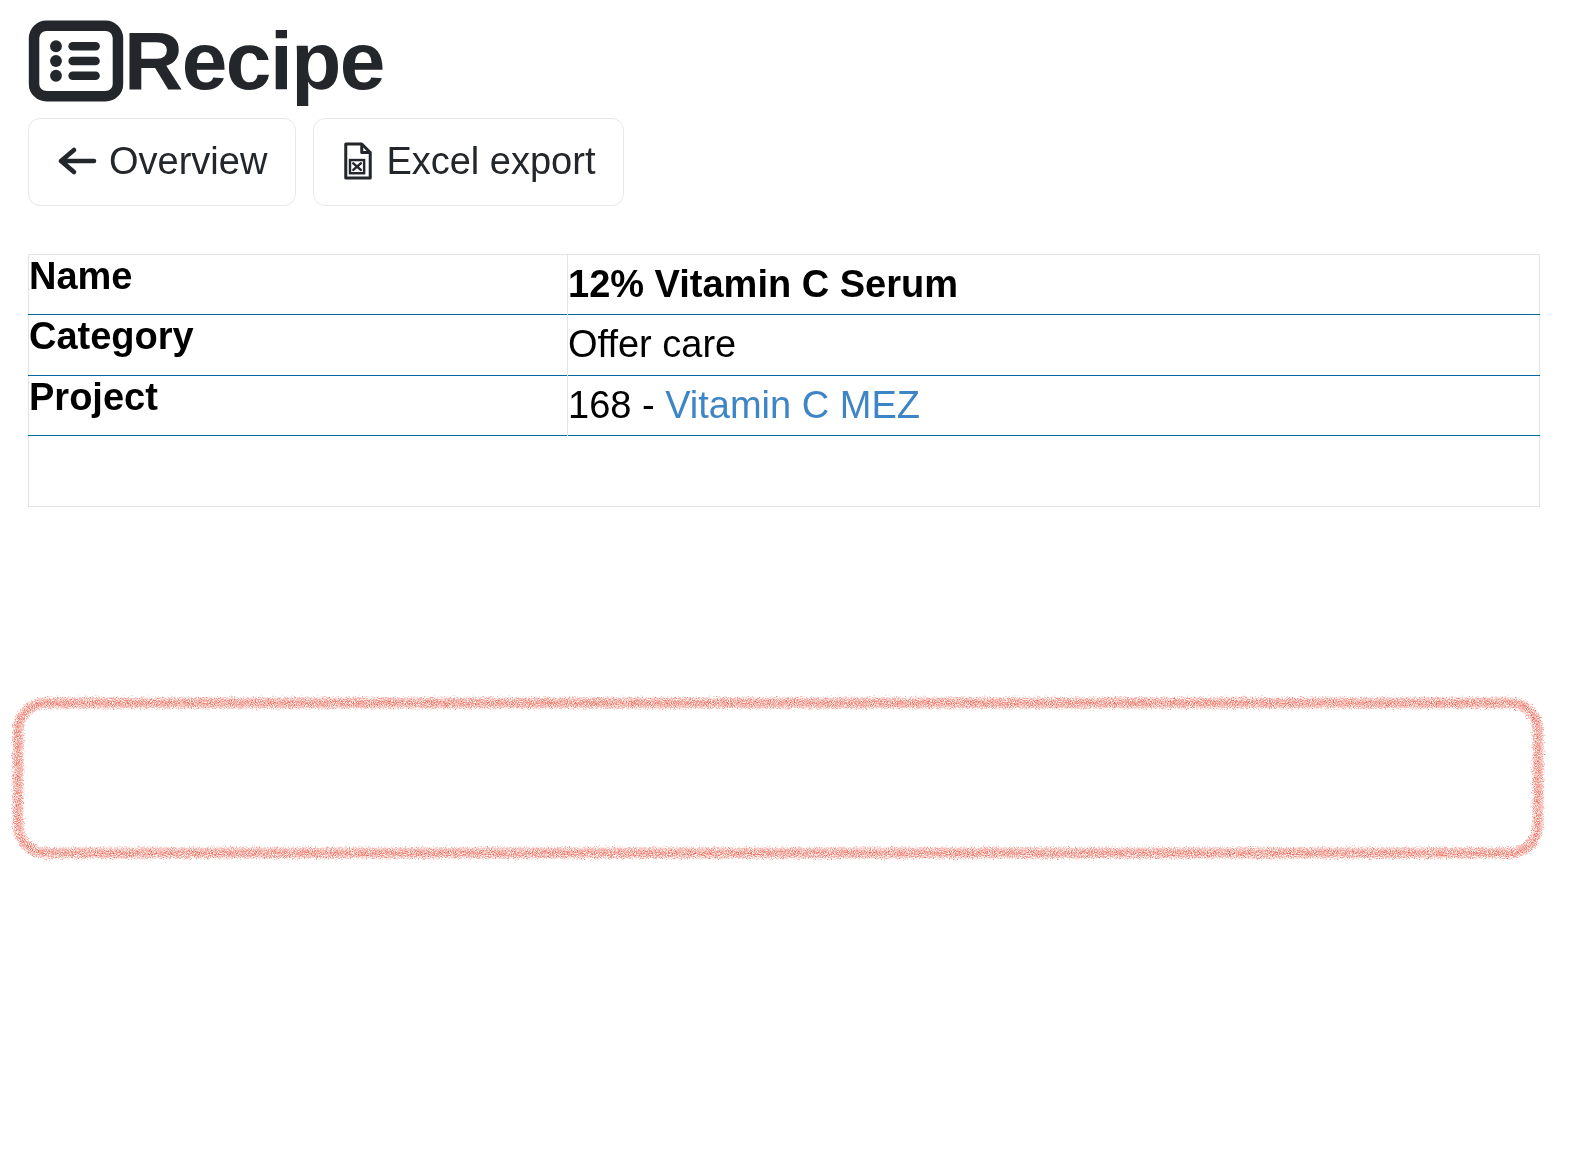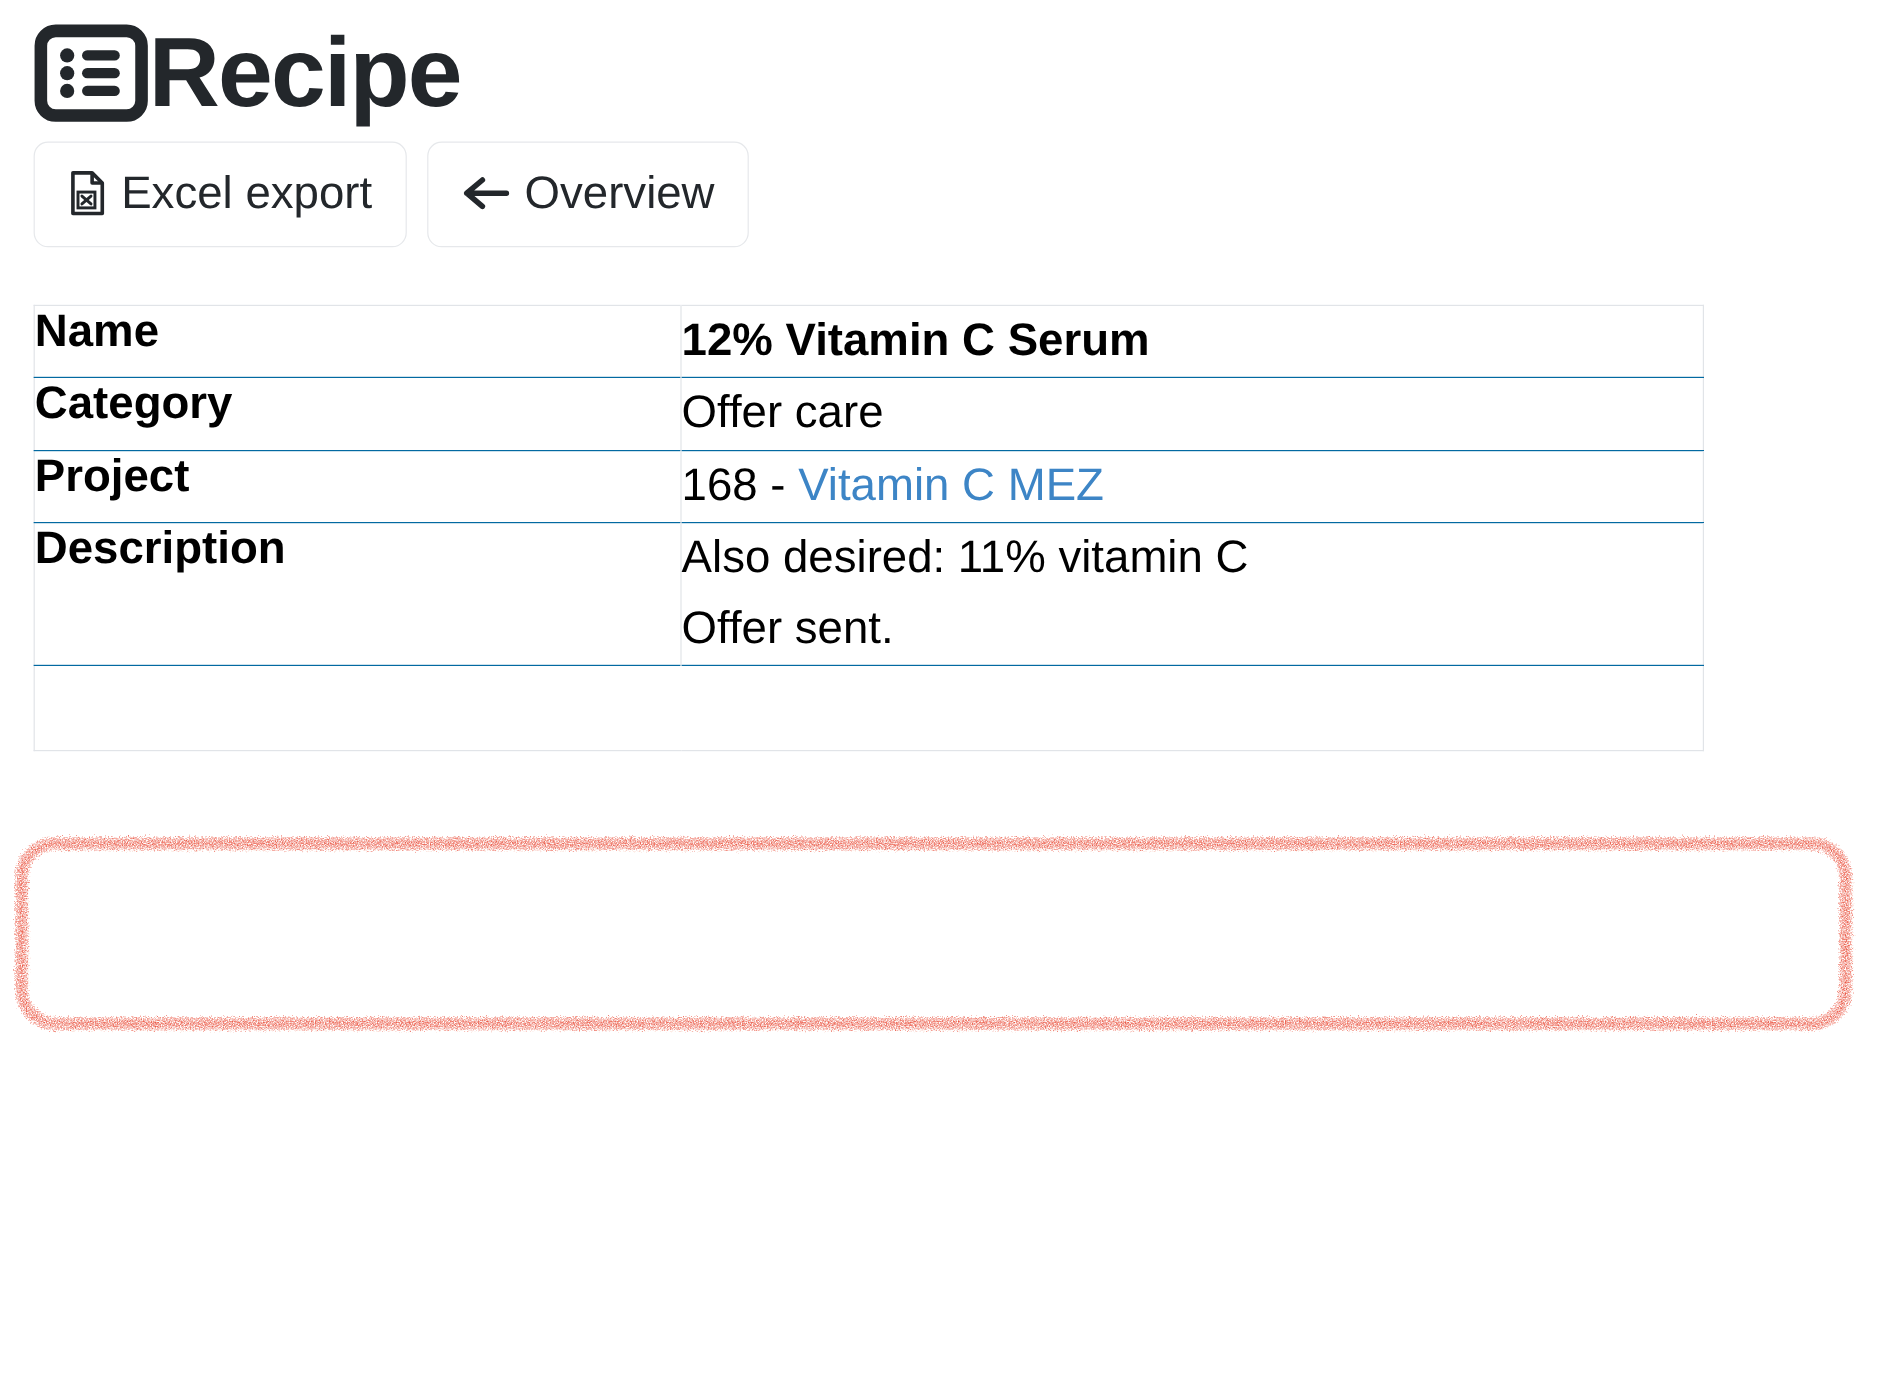--- a/index.html
+++ b/index.html
@@ -74,21 +74,21 @@
     flex: 0 0 auto;
   }
   .btn .btn-label { display: inline-block; }
 
   
   .table-wrap {
     padding: 48px 40px 0 28px;
     box-sizing: border-box;
   }
   table.detail-table {
-    width: 1392px;
+    width: 1512px;
     border-collapse: collapse;
     table-layout: fixed;
     border: 1px solid #e1e4e8;
     background: #fff;
   }
   table.detail-table td {
     border-top: 1px solid #0369a1;
     padding: 0;
     vertical-align: top;
   }
@@ -149,61 +149,54 @@
         <rect x="42" y="38.5" width="33" height="9" rx="4.5" fill="#23272b"></rect>
         <rect x="42" y="54" width="33" height="9" rx="4.5" fill="#23272b"></rect>
       </svg>
     </span>
     <span class="page-title">Recipe</span>
   </div>
 
   <div class="toolbar">
     <button class="btn">
       <span class="btn-icon">
+        <svg viewBox="0 0 40 34" width="40" height="34" aria-hidden="true">
+          <path d="M4 17 L17 6 M4 17 L17 28 M4 17 L37 17" fill="none" stroke="#23272b" stroke-width="4.6" stroke-linecap="round" stroke-linejoin="round"></path>
+        </svg>
+      </span>
+      <span class="btn-label">Overview</span>
+    </button>
+
+    <button class="btn">
+      <span class="btn-icon">
         <svg viewBox="0 0 34 42" width="32" height="40" aria-hidden="true">
           <path d="M4 3 H21 L30 12 V39 H4 Z" fill="none" stroke="#23272b" stroke-width="3.2" stroke-linejoin="round"></path>
           <path d="M21 3 V12 H30" fill="none" stroke="#23272b" stroke-width="3.2" stroke-linejoin="round"></path>
           <rect x="8.5" y="20" width="15" height="14" fill="none" stroke="#23272b" stroke-width="2.6"></rect>
           <path d="M12 23.5 L20 30.5 M20 23.5 L12 30.5" fill="none" stroke="#23272b" stroke-width="2.6" stroke-linecap="round"></path>
         </svg>
       </span>
       <span class="btn-label">Excel export</span>
     </button>
-
-    <button class="btn">
-      <span class="btn-icon">
-        <svg viewBox="0 0 40 34" width="40" height="34" aria-hidden="true">
-          <path d="M4 17 L17 6 M4 17 L17 28 M4 17 L37 17" fill="none" stroke="#23272b" stroke-width="4.6" stroke-linecap="round" stroke-linejoin="round"></path>
-        </svg>
-      </span>
-      <span class="btn-label">Overview</span>
-    </button>
   </div>
 
   <div class="table-wrap">
     <table class="detail-table">
       <tbody>
         <tr>
           <td class="cell-label">Name</td>
           <td class="cell-value bold">12% Vitamin C Serum</td>
         </tr>
         <tr>
           <td class="cell-label">Category</td>
           <td class="cell-value">Offer care</td>
         </tr>
         <tr>
           <td class="cell-label">Project</td>
           <td class="cell-value"><span class="value-plain">168 - </span><a class="value-link">Vitamin C MEZ</a></td>
-        </tr>
-        <tr>
-          <td class="cell-label">Description</td>
-          <td class="cell-value">
-            <span class="desc-line">Also desired: 11% vitamin C</span>
-            <span class="desc-line">Offer sent.</span>
-          </td>
         </tr>
         <tr>
           <td class="cell-spacer" colspan="2"></td>
         </tr>
       </tbody>
     </table>
   </div>
 
   <svg class="annotation" viewBox="0 0 1552 180" preserveAspectRatio="none" aria-hidden="true">
     <defs>

